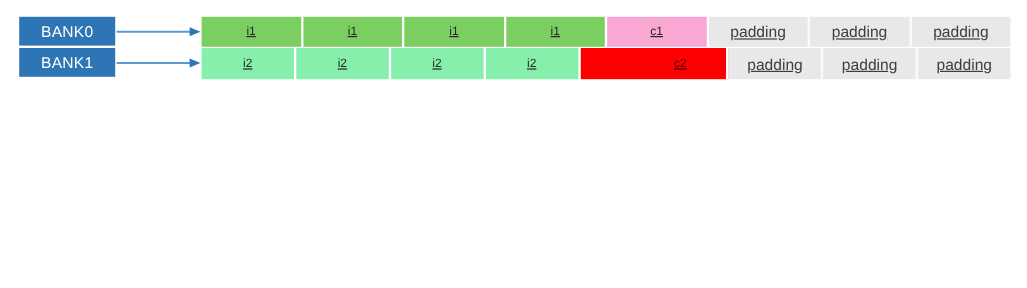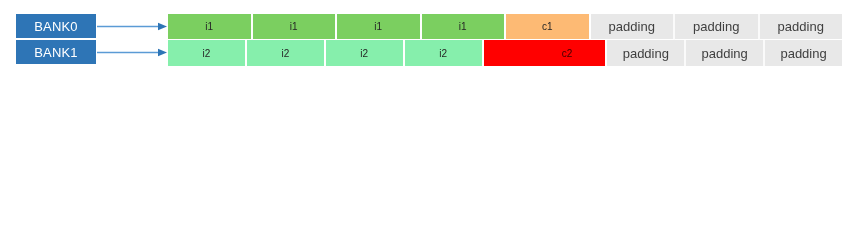--- a/index.html
+++ b/index.html
@@ -68,27 +68,28 @@
     flex: 1 1 0;
     display: flex;
     align-items: center;
     justify-content: center;
     font-size: 10px;
     color: #262626;
     box-sizing: border-box;
     border-right: 2px solid #ffffff;
     overflow: hidden;
     white-space: nowrap;
+    text-decoration: underline;
   }
   .mem-cell:last-child { border-right: none; }
   .mem-row.row-top .mem-cell { border-bottom: 1px solid #ffffff; }
 
   .cell-i1 { background: #7BCF60; }
   .cell-i2 { background: #86efac; }
-  .cell-c1 { background: #fdba74; }
+  .cell-c1 { background: #f9a8d4; }
   .cell-c2 { background: #FF0000; color: #3d0000; padding-left: 45px; }
   .cell-pad { background: #E8E8E8; color: #3f3f3f; font-size: 13px; border-right-color:#fafafa; }
 </style>
 </head>
 <body>
 
 <div id="diagram">
 
   <div class="bank-box" id="bank0-box">
     <span>BANK0</span>

